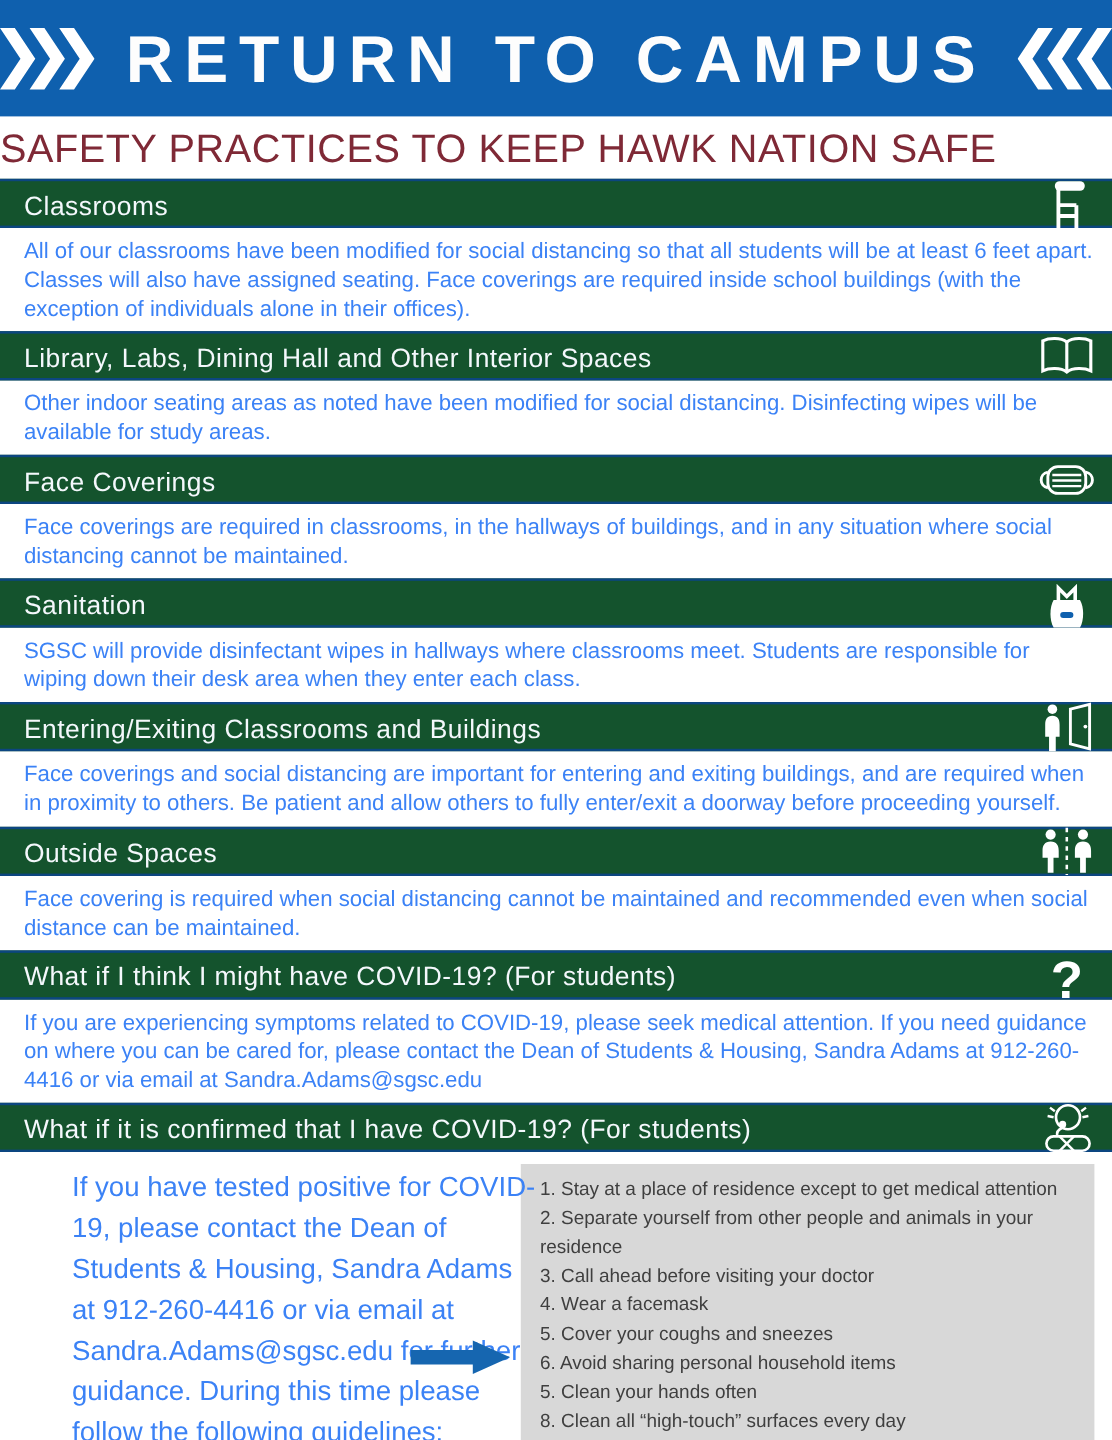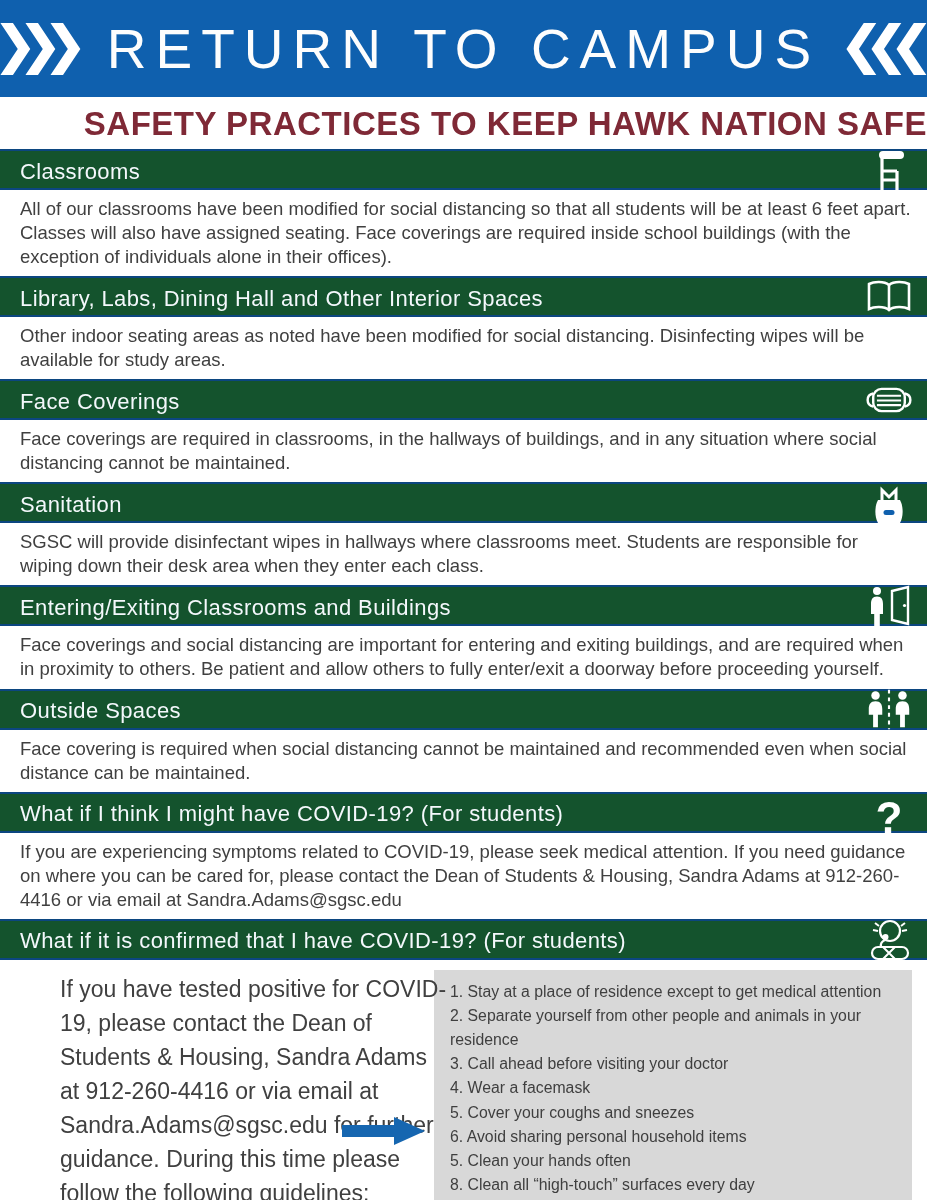--- a/index.html
+++ b/index.html
@@ -2,34 +2,34 @@
 <html><head>
 <meta charset="utf-8">
 <style>
   * { margin:0; padding:0; box-sizing:border-box; }
   html,body { background:#ffffff; }
   body { width:927px; font-family:"Liberation Sans", sans-serif; }
   .page { width:927px; height:1200px; overflow:hidden; background:#fff; position:relative; }
 
   
   .banner { height:97px; background:#0f60ae; display:flex; align-items:center; justify-content:center; }
-  .banner h1 { color:#fdfdfd; font-size:55px; font-weight:400; letter-spacing:9px; margin:0 26px; white-space:nowrap; }
+  .banner h1 { color:#fdfdfd; font-size:55px; font-weight:700; letter-spacing:9px; margin:0 26px; white-space:nowrap; }
   .chev { display:block; }
 
   
-  .subtitle { color:#7f2936; font-size:33px; font-weight:700; text-align:right; padding:8px 0 6px 0; letter-spacing:0.5px; }
+  .subtitle { color:#7f2936; font-size:33px; font-weight:400; text-align:left; padding:8px 0 6px 0; letter-spacing:0.5px; }
 
   
   .bar { height:41px; background:#14532d; border-top:2px solid #0c4680; border-bottom:2px solid #0c4680; color:#f4f8fc; display:flex; align-items:center; padding:4px 60px 0 20px; position:relative; }
   .bar .bar-title { font-size:22px; font-weight:400; letter-spacing:0.4px; white-space:nowrap; }
   .icon-box { position:absolute; right:12px; top:50%; transform:translateY(-50%); display:flex; align-items:center; justify-content:center; width:52px; height:52px; overflow:visible; z-index:2; }
   .qmark { color:#fff; font-size:44px; font-weight:700; line-height:1; transform:translateY(6px); }
 
   
-  .body-text { font-size:18.5px; line-height:1.3; color:#404040; padding:7px 16px 7px 20px; }
+  .body-text { font-size:18.5px; line-height:1.3; color:#3b82f6; padding:7px 16px 7px 20px; }
 
   
   .bottom-row { display:flex; padding:10px 15px 0 20px; align-items:flex-start; }
   .left-col { width:402px; position:relative; flex:none; }
   .left-col .body-text { padding:2px 0 0 0; font-size:23px; line-height:1.48; width:392px;margin-left:40px; }
   .arrow-icon { position:absolute; right:-4px; top:146px; }
   .logo { display:flex; align-items:center; justify-content:center; margin-top:10px; gap:10px; }
   .logo-text1 { font-family:"Liberation Serif", serif; font-weight:700; font-size:25px; color:#2a6ea8; letter-spacing:1px; white-space:nowrap; }
   .logo-text2 { font-size:18px; color:#5b8fb9; letter-spacing:4px; white-space:nowrap; margin-top:1px; }
 

